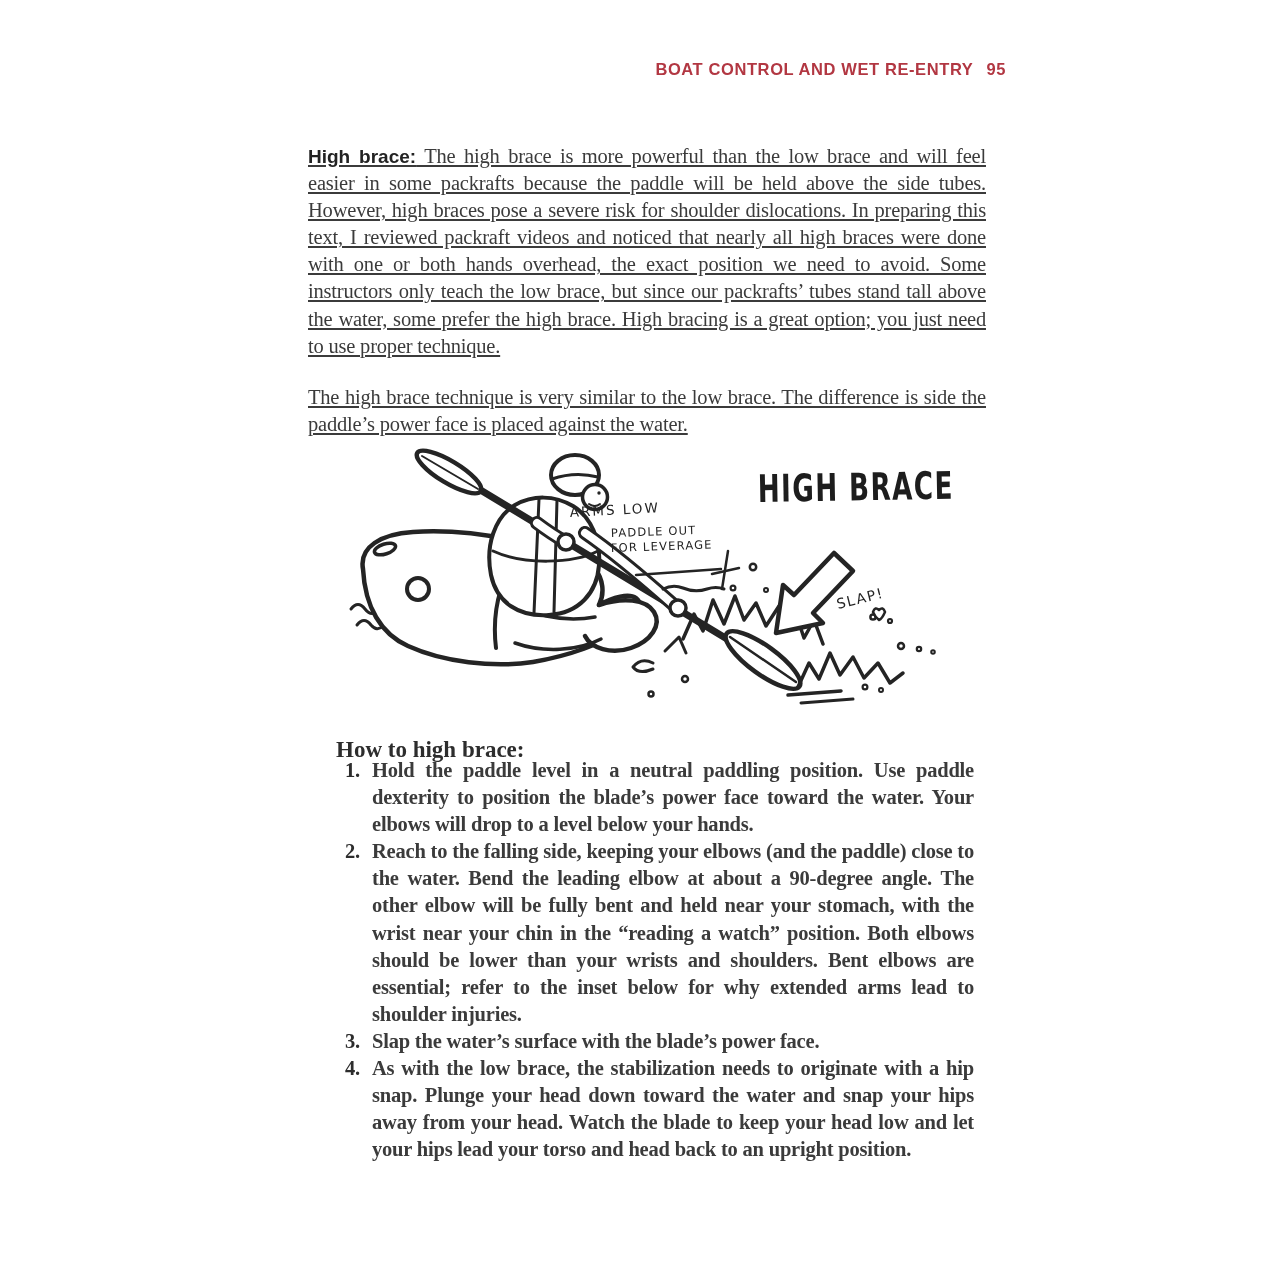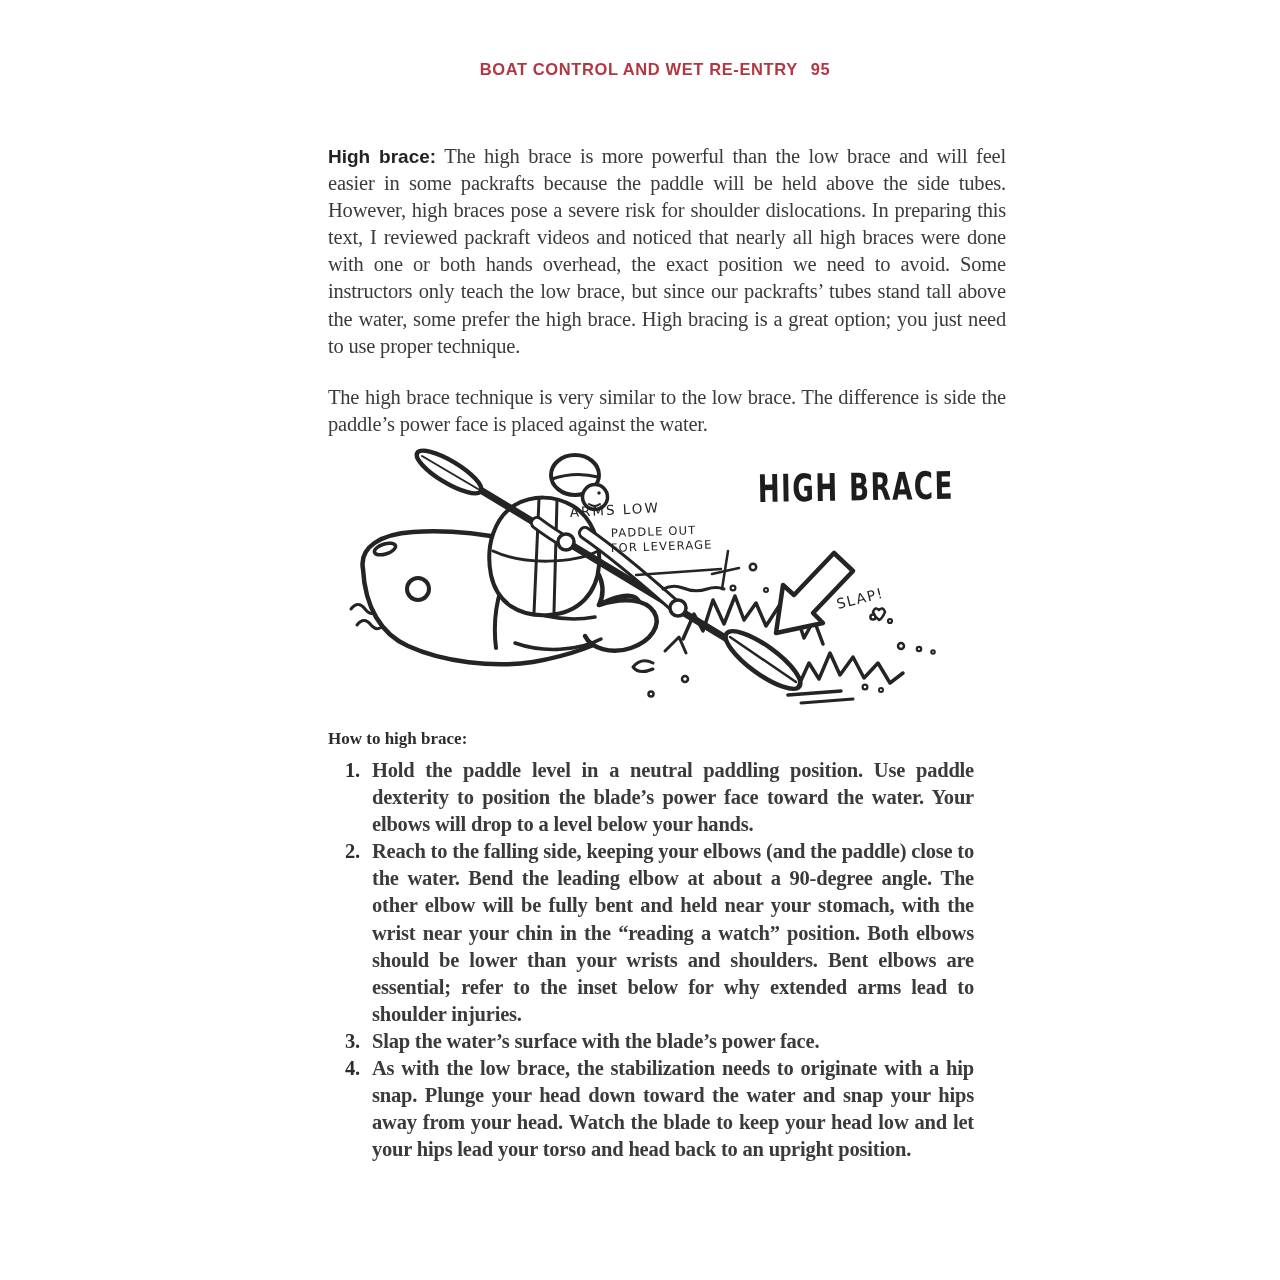--- a/index.html
+++ b/index.html
@@ -1,41 +1,41 @@
 <!DOCTYPE html>
 <html><head>
 <meta charset="utf-8">
 <style>
   html,body{margin:0;padding:0;}
   body{width:1280px;height:1280px;background:#ffffff;overflow:hidden;position:relative;}
   .page{position:absolute;inset:0;font-family:"Liberation Serif",serif;color:#3b3b3b;}
 
   .running-head{
-    position:absolute;left:316px;top:60px;width:678px;text-align:center;
+    position:absolute;left:328px;top:60px;width:678px;text-align:right;
     font-family:"Liberation Sans",sans-serif;font-weight:700;font-size:16.5px;
     letter-spacing:0.6px;color:#b23742;
   }
   .running-head .pgnum{margin-left:13px;}
 
   .body-para{
-    position:absolute;left:328px;width:678px;margin:0;
-    font-size:20.5px;line-height:27.1px;text-align:justify;letter-spacing:-0.2px;
+    position:absolute;left:308px;width:678px;margin:0;
+    font-size:20.5px;line-height:27.1px;text-align:justify;letter-spacing:-0.2px;text-decoration:underline;
   }
   .para1{top:143px;}
   .para2{top:384px;}
   .body-para b.lead{
     font-family:"Liberation Sans",sans-serif;font-size:19px;color:#232323;letter-spacing:0;
   }
 
   .illustration{position:absolute;left:333px;top:447px;width:652px;height:272px;}
   .illustration svg{display:block;}
 
   .howto-head{
-    position:absolute;left:320px;top:721px;margin:8px;
-    font-size:17px;font-weight:700;color:#2d2d2d;font-family:"Liberation Serif",serif;
+    position:absolute;left:320px;top:721px;margin:16px;
+    font-size:23px;font-weight:700;color:#2d2d2d;font-family:"Liberation Serif",serif;
   }
 
   .steps{
     position:absolute;left:320px;top:757px;width:654px;margin:0;padding:0;list-style:none;
     font-size:20.5px;line-height:27.1px;letter-spacing:-0.2px;
   }
   .step{display:flex;}
   .step .num{flex:0 0 27px;margin-left:25px;font-weight:700;color:#2d2d2d;}
   .step .txt{flex:1;text-align:justify;font-weight:bold;}
 </style>

